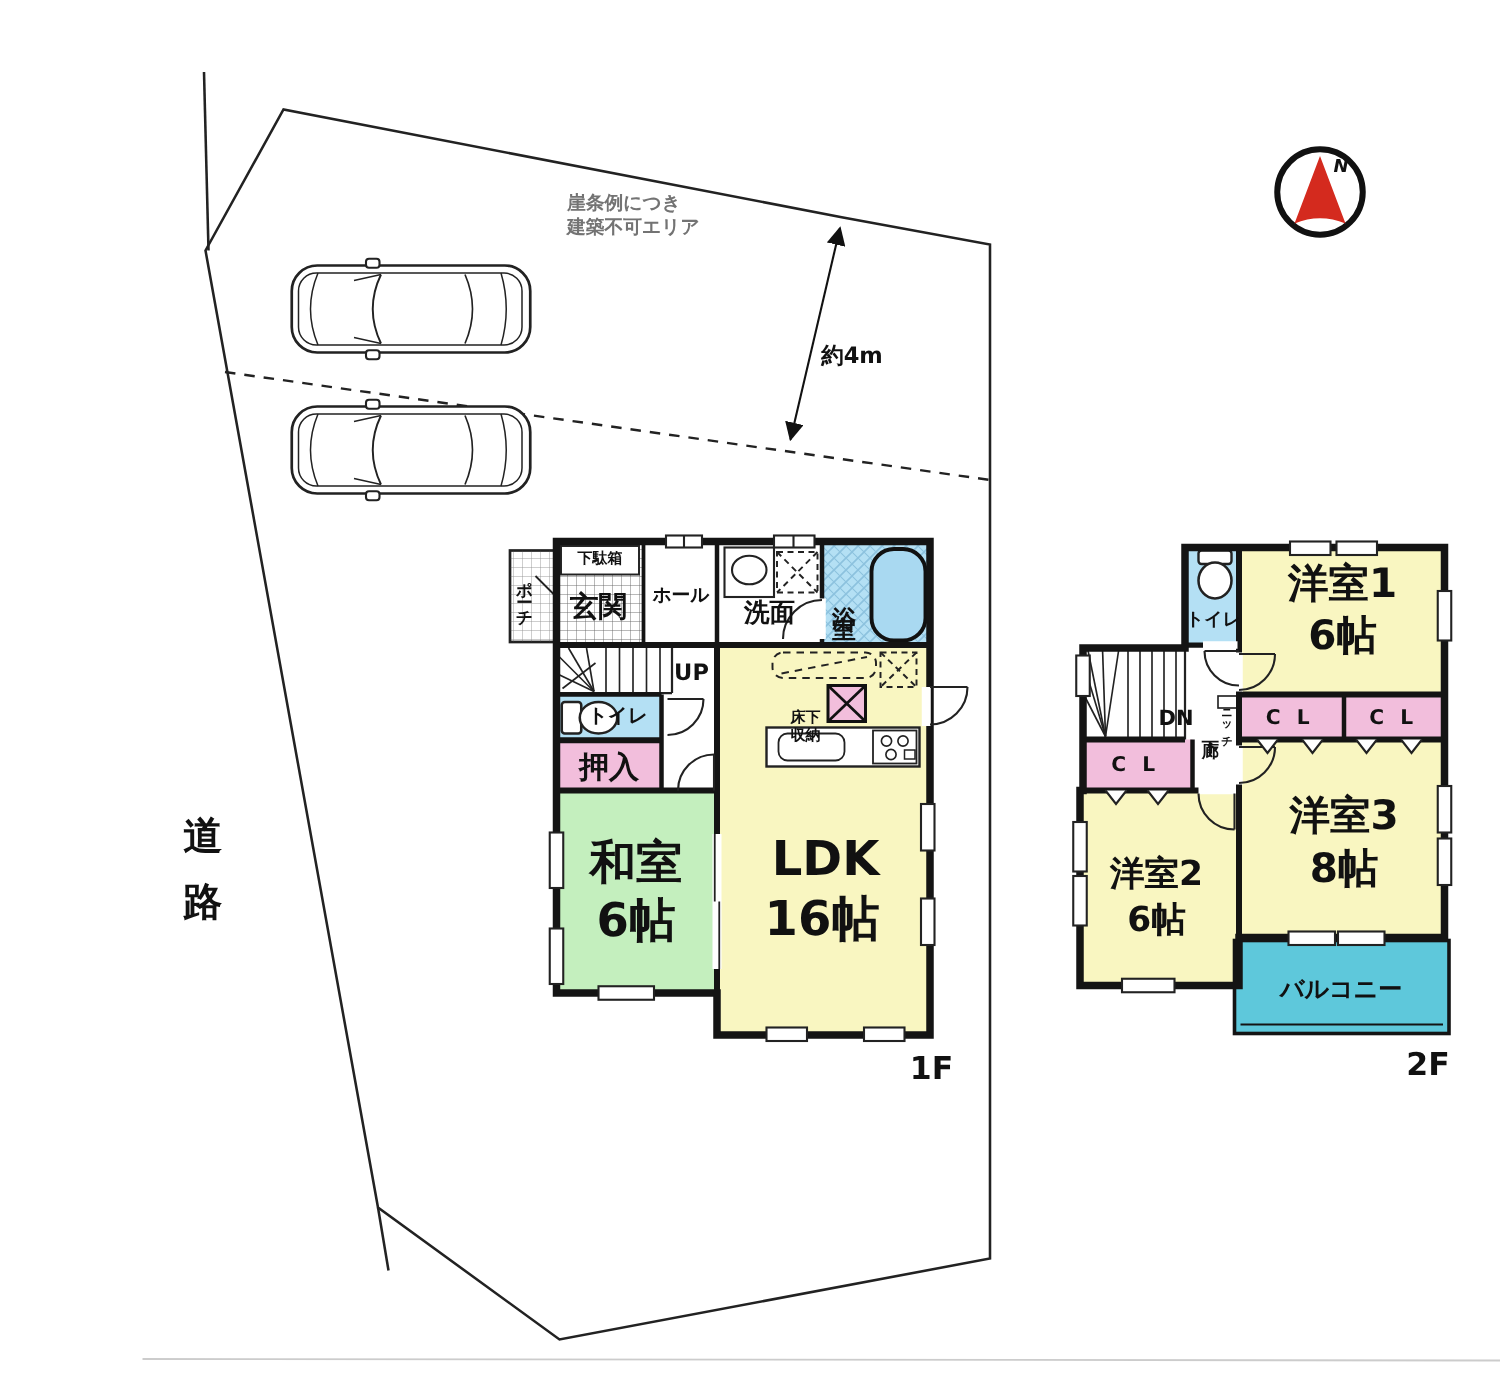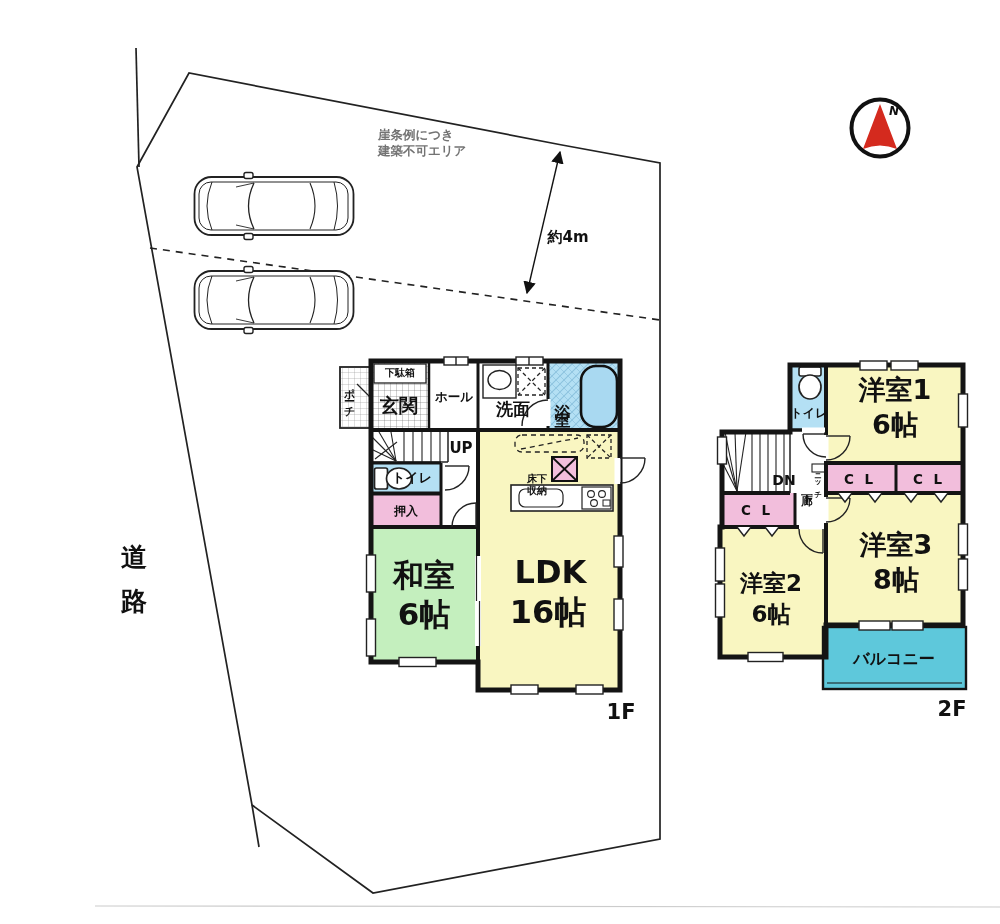--- a/index.html
+++ b/index.html
@@ -297,21 +297,21 @@
 <div class="lbl" style="left:894px;top:111px;font-size:12px;font-style:italic;">N</div>
 
 <div class="lbl v" style="left:349px;top:397px;font-size:11px;letter-spacing:3px;">ポーチ</div>
 <div class="lbl" style="left:400px;top:373px;font-size:10px;">下駄箱</div>
 <div class="lbl" style="left:399px;top:405px;font-size:19px;">玄関</div>
 <div class="lbl" style="left:454px;top:396px;font-size:12.5px;">ホール</div>
 <div class="lbl" style="left:461px;top:448px;font-size:15px;">UP</div>
 <div class="lbl" style="left:513px;top:409px;font-size:17px;">洗面</div>
 <div class="lbl v" style="left:563px;top:397px;font-size:16px;letter-spacing:6px;">浴室</div>
 <div class="lbl" style="left:412px;top:478px;font-size:13px;">トイレ</div>
-<div class="lbl" style="left:406px;top:511px;font-size:12px;">押入</div>
+<div class="lbl" style="left:406px;top:511px;font-size:20px;">押入</div>
 <div class="lbl" style="left:537px;top:469px;font-size:10px;margin-top:16px;">床下
 収納</div>
 <div class="lbl" style="left:424px;top:595px;font-size:31px;line-height:1.25;">和室
 6帖</div>
 <div class="lbl" style="left:548px;top:592px;font-size:32px;line-height:1.25;text-align:right;">LDK
 16帖</div>
 <div class="lbl" style="left:601px;top:713px;font-size:21px;margin-left:20px;">1F</div>
 
 <div class="lbl" style="left:809px;top:413px;font-size:12px;">トイレ</div>
 <div class="lbl" style="left:784px;top:480px;font-size:14px;">DN</div>

